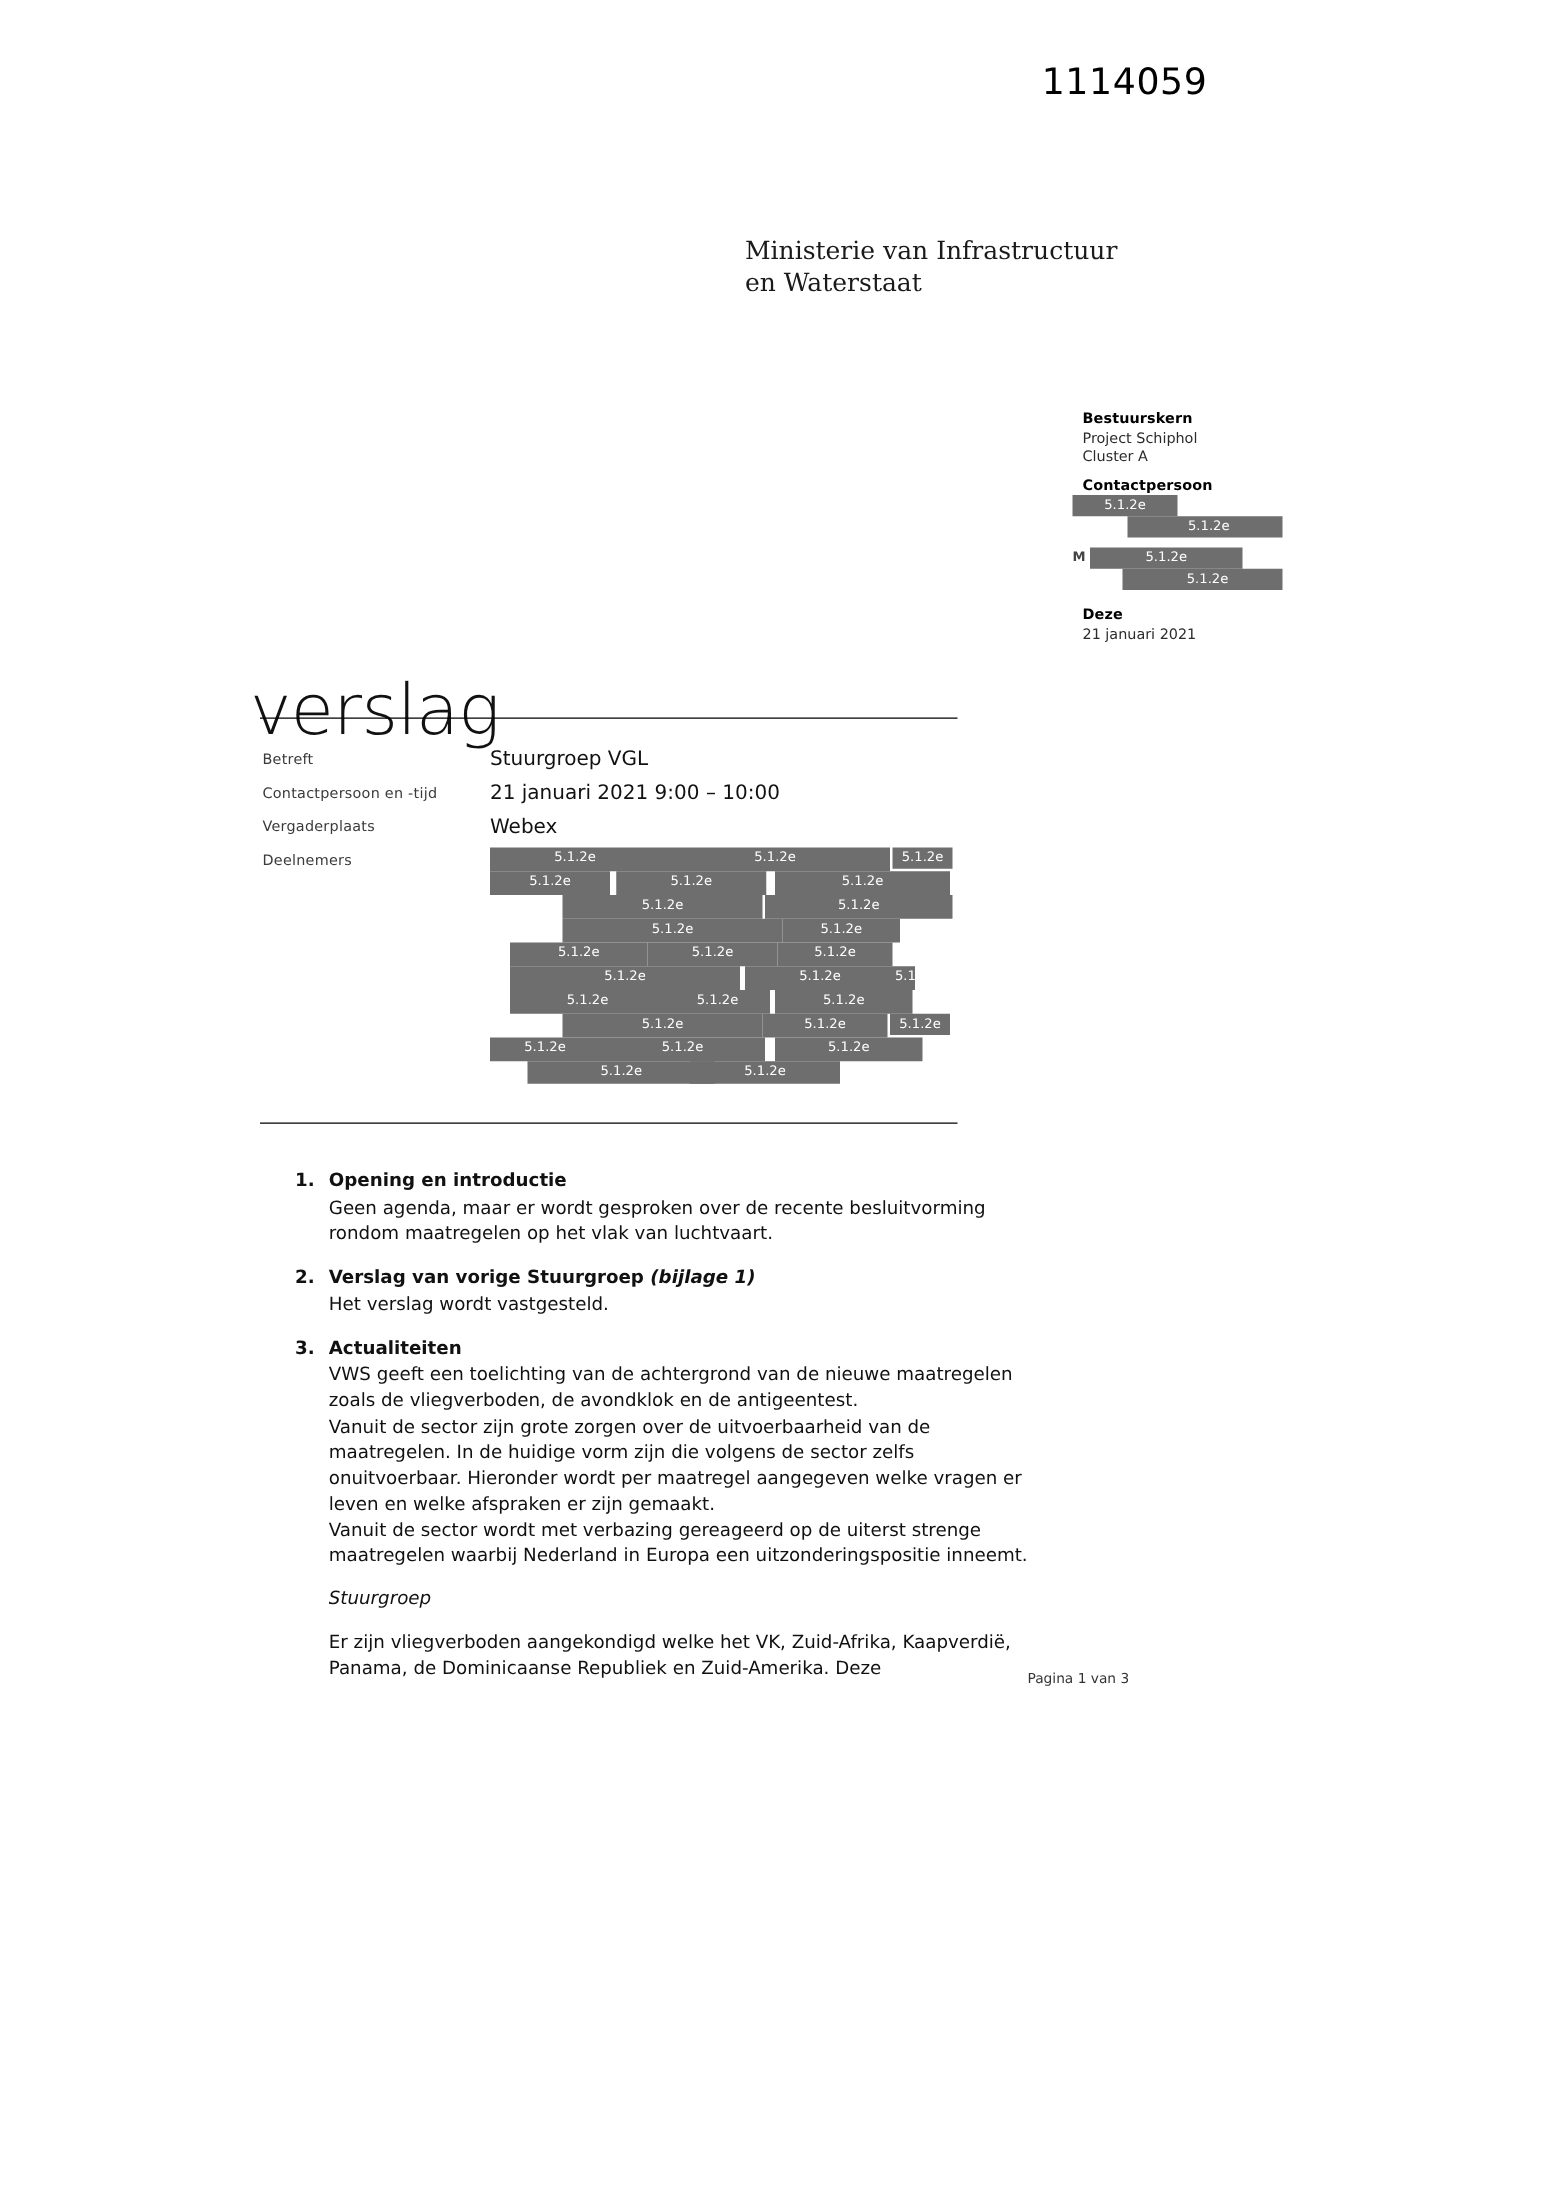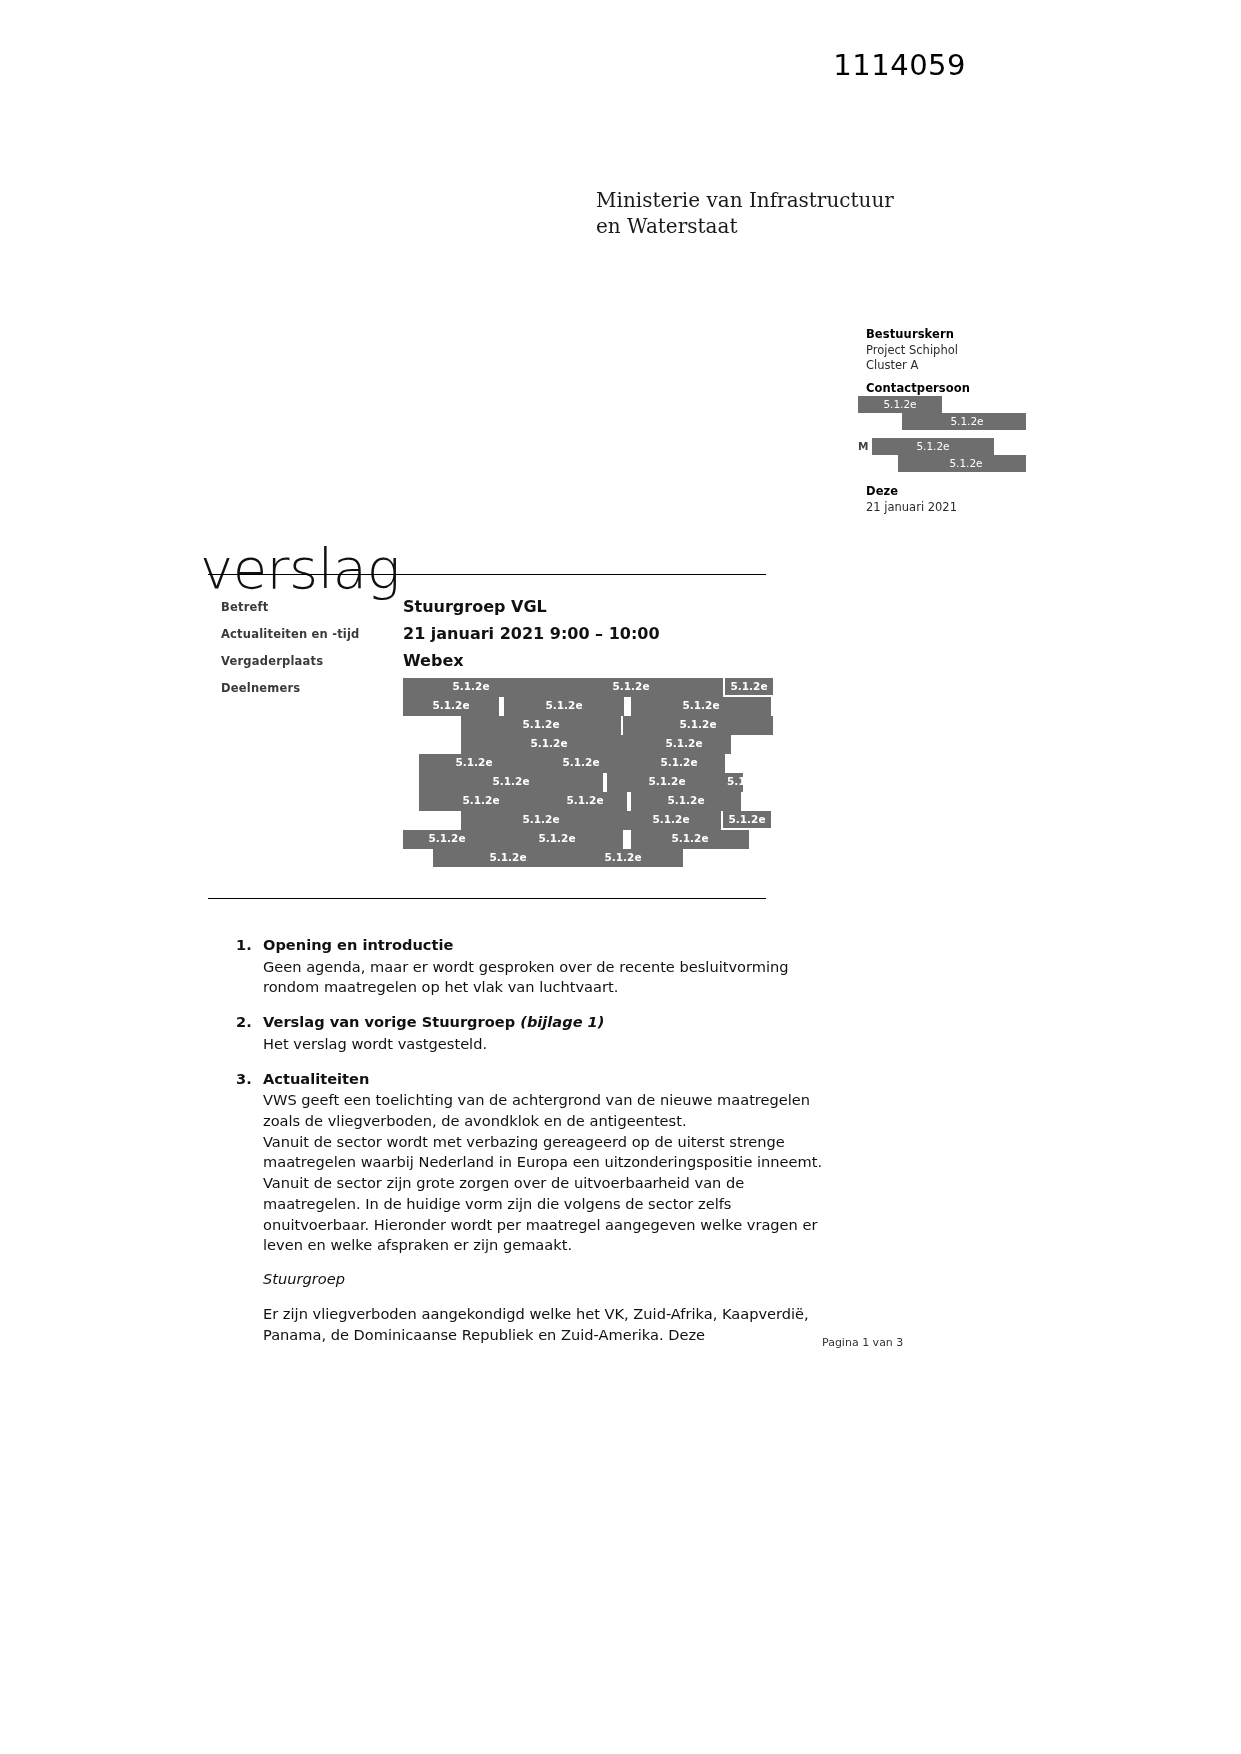--- a/index.html
+++ b/index.html
@@ -105,24 +105,23 @@
     width: 558px;
     border-top: 1.6px solid #000;
     height: 0;
   }
   .rule-top { top: 574px; }
   .rule-bottom { top: 898px; }
 
   
   .info-table {
     position: absolute;
-    left: 221px;
+    left: 210px;
     top: 597px;
     width: 560px;
-    font-weight: bold;
   }
   .info-row {
     display: flex;
     align-items: flex-start;
     margin-bottom: 7px;
   }
   .info-label {
     width: 182px;
     flex: 0 0 182px;
     font-size: 11.5px;
@@ -246,21 +245,21 @@
   <div class="rule rule-bottom"></div>
 
   <div class="info-table">
 
     <div class="info-row">
       <div class="info-label">Betreft</div>
       <div class="info-value">Stuurgroep VGL</div>
     </div>
 
     <div class="info-row">
-      <div class="info-label">Actualiteiten en -tijd</div>
+      <div class="info-label">Contactpersoon en -tijd</div>
       <div class="info-value">21 januari 2021 9:00 – 10:00</div>
     </div>
 
     <div class="info-row">
       <div class="info-label">Vergaderplaats</div>
       <div class="info-value">Webex</div>
     </div>
 
     <div class="info-row">
       <div class="info-label">Deelnemers</div>
@@ -316,22 +315,22 @@
             <p>Het verslag wordt vastgesteld.</p>
           </div>
         </div>
       </div>
       <div class="item">
         <div class="item-num">3.</div>
         <div class="item-body">
           <div class="item-title">Actualiteiten</div>
           <div class="item-text">
             <p>VWS geeft een toelichting van de achtergrond van de nieuwe maatregelen zoals de vliegverboden, de avondklok en de antigeentest.</p>
+            <p>Vanuit de sector zijn grote zorgen over de uitvoerbaarheid van de maatregelen. In de huidige vorm zijn die volgens de sector zelfs onuitvoerbaar. Hieronder wordt per maatregel aangegeven welke vragen er leven en welke afspraken er zijn gemaakt.</p>
             <p>Vanuit de sector wordt met verbazing gereageerd op de uiterst strenge maatregelen waarbij Nederland in Europa een uitzonderingspositie inneemt.</p>
-            <p>Vanuit de sector zijn grote zorgen over de uitvoerbaarheid van de maatregelen. In de huidige vorm zijn die volgens de sector zelfs onuitvoerbaar. Hieronder wordt per maatregel aangegeven welke vragen er leven en welke afspraken er zijn gemaakt.</p>
           </div>
           <p class="sub-head">Stuurgroep</p>
           <p>Er zijn vliegverboden aangekondigd welke het VK, Zuid-Afrika, Kaapverdië, Panama, de Dominicaanse Republiek en Zuid-Amerika. Deze</p>
         </div>
       </div>
     </div>
 
   <div class="footer">Pagina 1 van 3</div>
 
 </div>

